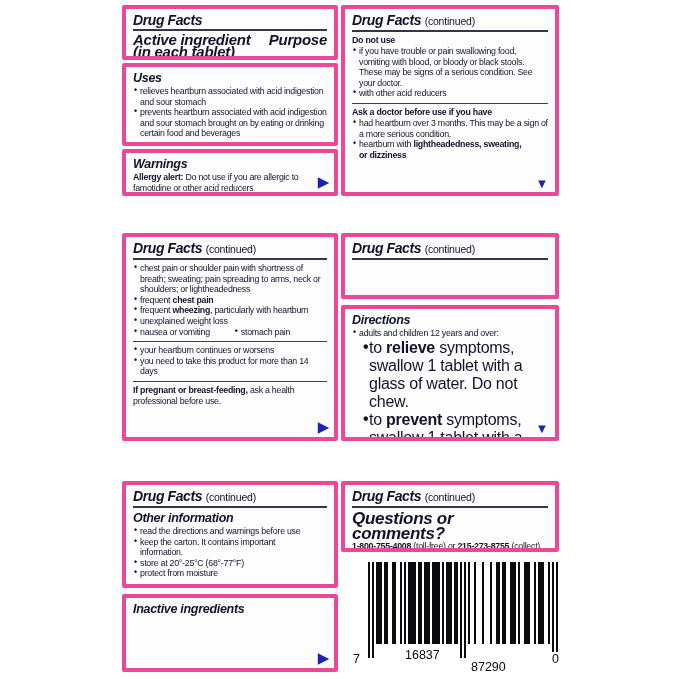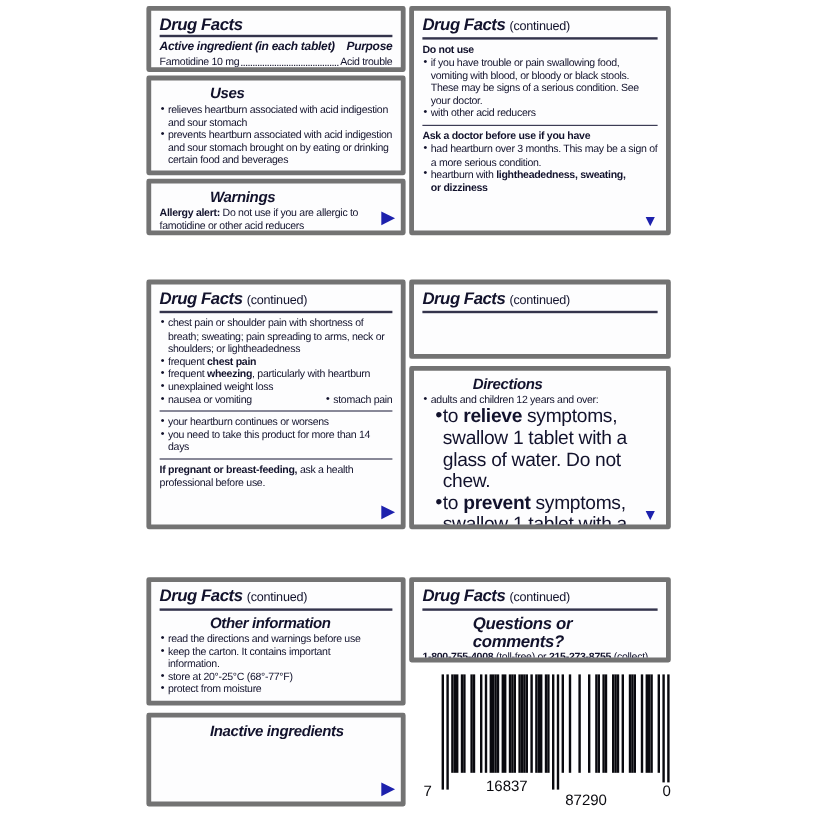--- a/index.html
+++ b/index.html
@@ -2,37 +2,37 @@
 <html><head>
 <meta charset="utf-8">
 <style>
   html,body{margin:0;padding:0;background:#fff;}
   #canvas{
     position:relative;width:679px;height:679px;background:#ffffff;
     font-family:"Liberation Sans", sans-serif;color:#12122c;
     letter-spacing:-0.25px;
   }
   .box{
-    position:absolute;background:#fdfdfe;border:4px solid #737373;border-radius:2px;
+    position:absolute;background:#fdfdfe;border:4px solid #ec4899;border-radius:2px;
     padding:3px 7px 2px 7px;box-sizing:border-box;overflow:hidden;
   }
   .df-title{font-size:14px;font-weight:bold;font-style:italic;letter-spacing:-0.4px;line-height:16px;}
   .df-cont{font-size:10.5px;font-weight:normal;font-style:normal;letter-spacing:-0.2px;}
   .title-rule{border-bottom:2px solid #34344c;margin:1px 0 3px 0;}
-  .sec-title{font-size:12.5px;font-weight:bold;font-style:italic;letter-spacing:-0.3px;line-height:15px;margin-top:1px;margin-left:42px;}
+  .sec-title{font-size:12.5px;font-weight:bold;font-style:italic;letter-spacing:-0.3px;line-height:15px;margin-top:1px;}
   .body, .b{font-size:8.8px;line-height:10.6px;}
   .subhead{font-size:8.8px;line-height:11px;font-weight:bold;}
   .b{position:relative;padding-left:7px;}
   .b::before{content:"\2022";position:absolute;left:1px;top:-1px;font-weight:bold;}
   .b2{position:relative;padding-left:7px;margin-left:10px;}
   .b2::before{content:"\2022";position:absolute;left:1px;top:-1px;font-weight:bold;}
-  .inline-bullets{display:flex;gap:2px;justify-content:space-between;}
+  .inline-bullets{display:flex;gap:24px;}
   .inline-bullets .b{padding-left:7px;}
   .divider{border-top:1.5px solid #3c3c55;margin:4px 0 3px 0;}
-  .hdr-row{display:flex;justify-content:space-between;font-size:10px;font-weight:bold;font-style:italic;line-height:12px;}
+  .hdr-row{display:flex;justify-content:space-between;font-size:15px;font-weight:bold;font-style:italic;line-height:12px;}
   .dose-row{display:flex;align-items:flex-end;font-size:8.8px;line-height:11px;}
   .leader{flex:1;border-bottom:1.6px dotted #2a2a40;margin:0 2px 2px 2px;}
   .arrow-right{position:absolute;right:5px;bottom:3px;color:#1d21ad;font-size:15px;line-height:15px;}
   .arrow-down{position:absolute;right:7px;bottom:2px;color:#1d21ad;font-size:13px;line-height:13px;}
   
   #barcode-wrap{position:absolute;left:352px;top:562px;width:206px;height:112px;}
   #bars{position:relative;display:flex;height:98px;align-items:flex-start;padding-left:16px;}
   #bars span{display:block;width:2px;}
   #bars span.mod1{background:#0a0a0f;height:82px;}
   #bars span.mod0{background:transparent;height:82px;}
@@ -133,21 +133,21 @@
   </div>
 
   <div class="box" style="left:122px;top:594px;width:216px;height:78px;">
     <div class="sec-title">Inactive ingredients</div>
     <div class="arrow-right">▶</div>
   </div>
 
   <div class="box" style="left:341px;top:481px;width:218px;height:71px;">
     <div class="df-title"><span>Drug Facts</span> <span class="df-cont">(continued)</span></div>
     <div class="title-rule"></div>
-    <div class="sec-title" style="font-size:14px;font-style:italic;">Questions or comments?</div>
+    <div class="sec-title" style="font-size:17px;font-style:italic;">Questions or comments?</div>
     <div class="body"><b>1-800-755-4008</b> (toll-free) or <b>215-273-8755</b> (collect)</div>
   </div>
 
   <div id="barcode-wrap">
     <div id="bars">
         <span class="guard1"></span>
         <span class="guard0"></span>
         <span class="guard1"></span>
         <span class="mod0"></span>
         <span class="mod1"></span>

